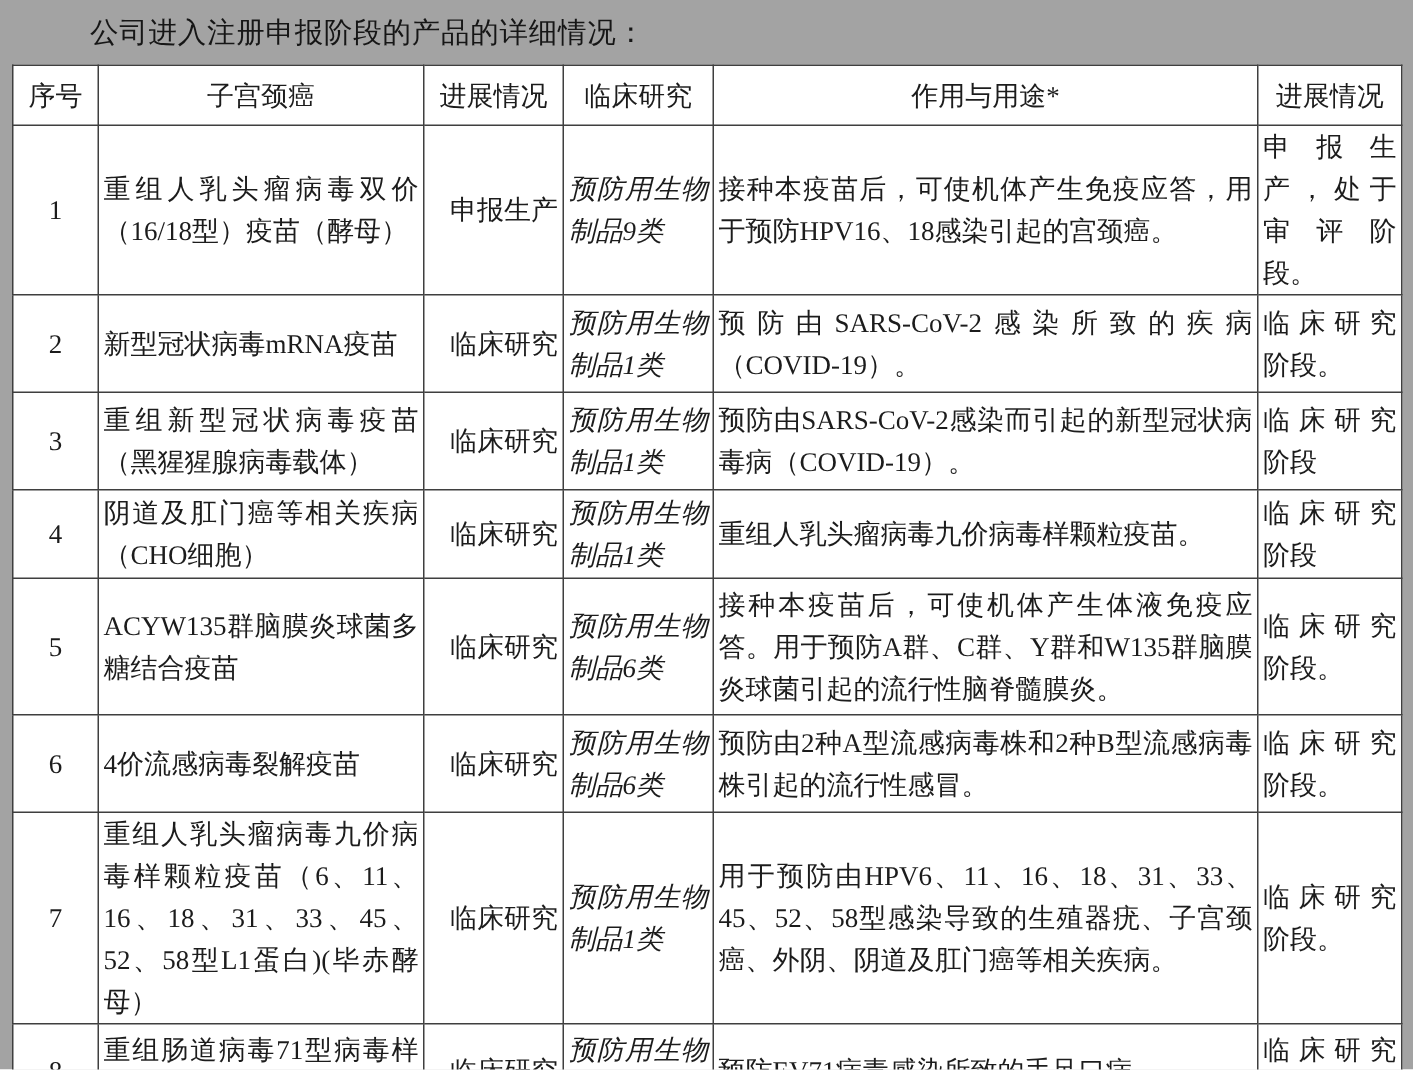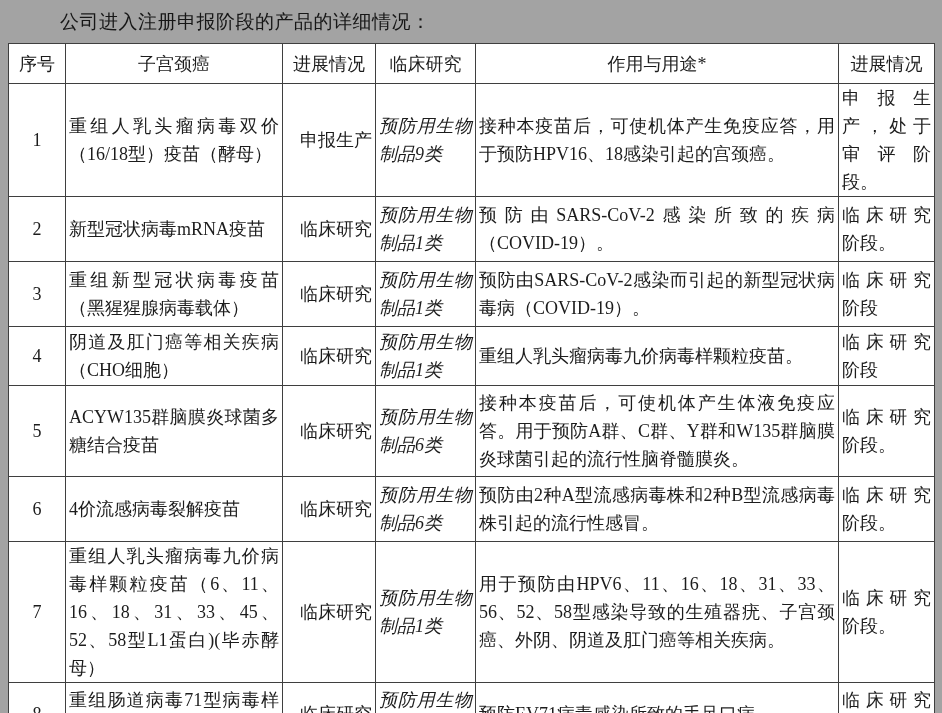--- a/index.html
+++ b/index.html
@@ -165,21 +165,21 @@
     <td class="c-cat">预防用生物制品6类</td>
     <td class="c-usage">预防由2种A型流感病毒株和2种B型流感病毒株引起的流行性感冒。</td>
     <td class="c-progress">临床研究阶段。</td>
   </tr>
 
   <tr>
     <td class="c-no">7</td>
     <td class="c-name">重组人乳头瘤病毒九价病毒样颗粒疫苗（6、11、16、18、31、33、45、52、58型L1蛋白)(毕赤酵母）</td>
     <td class="c-stage">临床研究</td>
     <td class="c-cat">预防用生物制品1类</td>
-    <td class="c-usage">用于预防由HPV6、11、16、18、31、33、56、52、58型感染导致的生殖器疣、子宫颈癌、外阴、阴道及肛门癌等相关疾病。</td>
+    <td class="c-usage">用于预防由HPV6、11、16、18、31、33、45、52、58型感染导致的生殖器疣、子宫颈癌、外阴、阴道及肛门癌等相关疾病。</td>
     <td class="c-progress">临床研究阶段。</td>
   </tr>
 
   <tr>
     <td class="c-no">8</td>
     <td class="c-name">重组肠道病毒71型病毒样颗粒疫苗（毕赤酵母）</td>
     <td class="c-stage">临床研究</td>
     <td class="c-cat">预防用生物制品9类</td>
     <td class="c-usage">预防EV71病毒感染所致的手足口病。</td>
     <td class="c-progress">临床研究阶段。</td>

